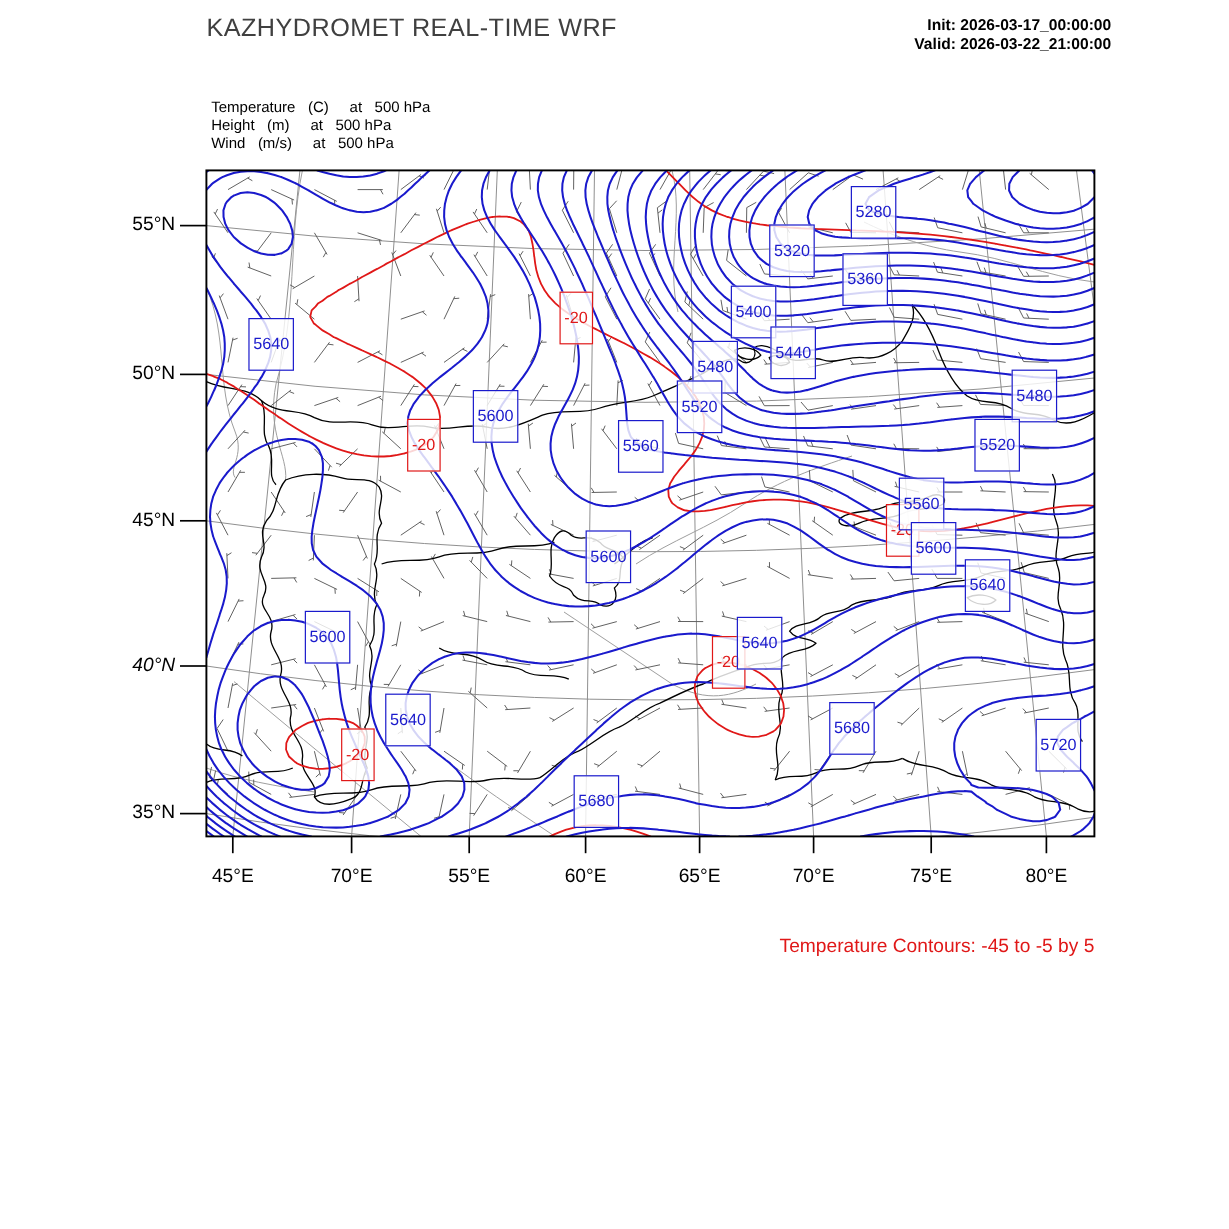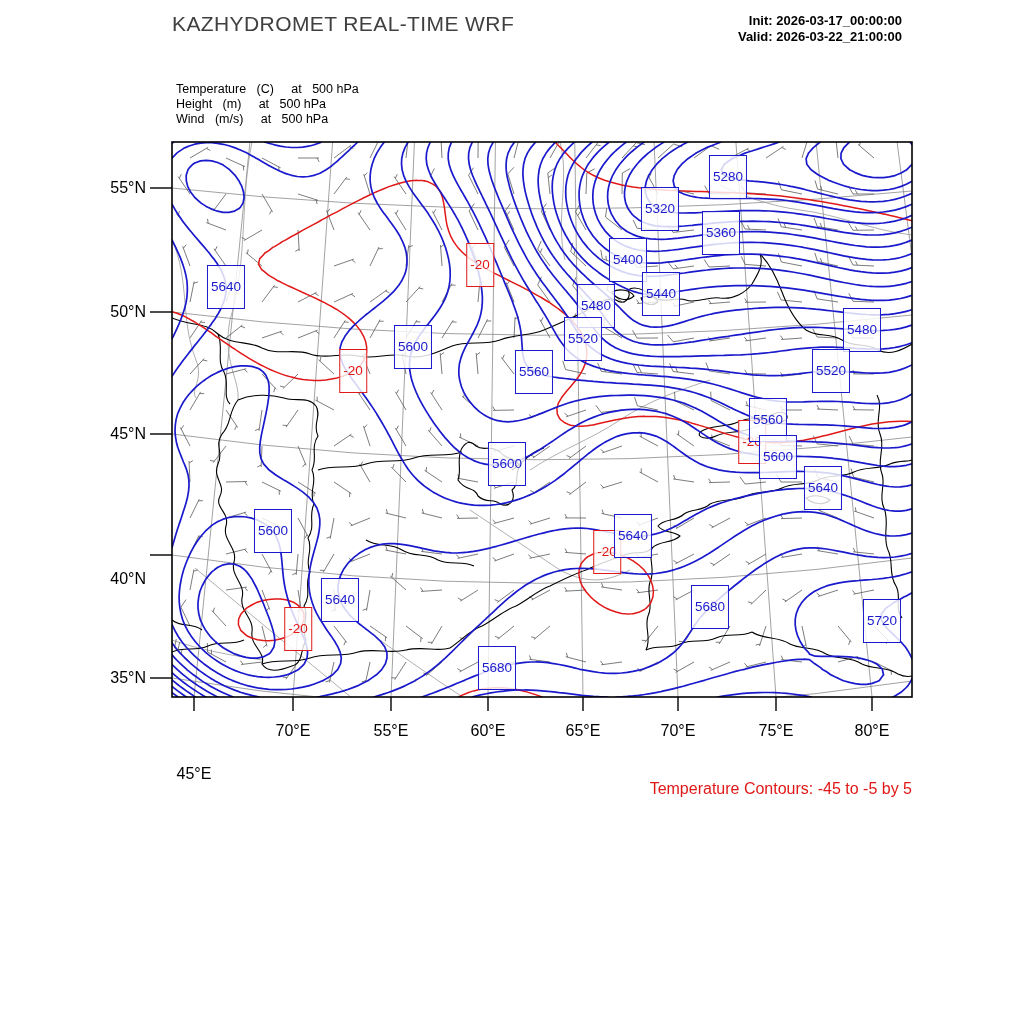--- a/index.html
+++ b/index.html
@@ -1,20 +1,20 @@
 <!DOCTYPE html>
 <html><head>
 <meta charset="utf-8">
 <style>
   html,body{margin:0;padding:0;background:#ffffff;}
   #page{position:relative;width:1024px;height:1024px;background:#fff;overflow:hidden;
         font-family:"Liberation Sans","DejaVu Sans",sans-serif;}
   #title{position:absolute;left:172px;top:12px;font-size:21px;font-weight:normal;
          letter-spacing:0.4px;color:#404040;white-space:pre;}
-  .stamp{position:absolute;right:122px;font-size:13px;font-weight:bold;color:#000;
+  .stamp{position:absolute;right:98px;font-size:13px;font-weight:bold;color:#000;
          text-align:right;white-space:pre;}
   #init-stamp{top:13px;}
   #valid-stamp{top:29px;}
   .legend-line{position:absolute;left:176px;font-size:12.5px;color:#000;white-space:pre;}
   #legend-line-0{top:82px;}
   #legend-line-1{top:97px;}
   #legend-line-2{top:112px;}
   #plot-svg{position:absolute;left:0;top:0;}
   .xlab{position:absolute;font-size:16px;color:#000;transform:translateX(-50%);
         top:722px;white-space:pre;}
@@ -147,32 +147,32 @@
         <line x1="872" y1="697" x2="872" y2="711" stroke="#000" stroke-width="1.4"></line>
         <line x1="150" y1="188" x2="172" y2="188" stroke="#000" stroke-width="1.4"></line>
         <line x1="150" y1="312" x2="172" y2="312" stroke="#000" stroke-width="1.4"></line>
         <line x1="150" y1="434" x2="172" y2="434" stroke="#000" stroke-width="1.4"></line>
         <line x1="150" y1="555" x2="172" y2="555" stroke="#000" stroke-width="1.4"></line>
         <line x1="150" y1="678" x2="172" y2="678" stroke="#000" stroke-width="1.4"></line>
       </g>
   </svg>
 
   <div id="labels-layer">
-      <div class="xlab" style="left: 194px; margin-top: 43px;">45°E</div>
+      <div class="xlab" style="left: 194px;">45°E</div>
       <div class="xlab" style="left: 293px;">70°E</div>
       <div class="xlab" style="left: 391px;">55°E</div>
       <div class="xlab" style="left: 488px;">60°E</div>
       <div class="xlab" style="left: 583px;">65°E</div>
       <div class="xlab" style="left: 678px;">70°E</div>
       <div class="xlab" style="left: 776px;">75°E</div>
       <div class="xlab" style="left: 872px;">80°E</div>
       <div class="ylab" style="left: 86px; top: 188px;">55°N</div>
       <div class="ylab" style="left: 86px; top: 312px;">50°N</div>
       <div class="ylab" style="left: 86px; top: 434px;">45°N</div>
-      <div class="ylab" style="left: 86px; top: 579px;">40°N</div>
+      <div class="ylab" style="left: 86px; top: 555px; font-style: italic;">40°N</div>
       <div class="ylab" style="left: 86px; top: 678px;">35°N</div>
       <div class="clab t" style="left: 480px; top: 265px;">-20</div>
       <div class="clab t" style="left: 353px; top: 371px;">-20</div>
       <div class="clab t" style="left: 752px; top: 442px;">-20</div>
       <div class="clab t" style="left: 607px; top: 552px;">-20</div>
       <div class="clab t" style="left: 298px; top: 629px;">-20</div>
       <div class="clab h" style="left: 728px; top: 177px;">5280</div>
       <div class="clab h" style="left: 660px; top: 209px;">5320</div>
       <div class="clab h" style="left: 721px; top: 233px;">5360</div>
       <div class="clab h" style="left: 628px; top: 260px;">5400</div>

